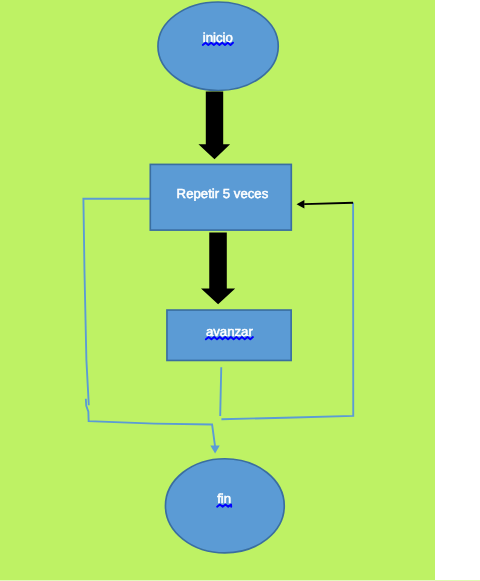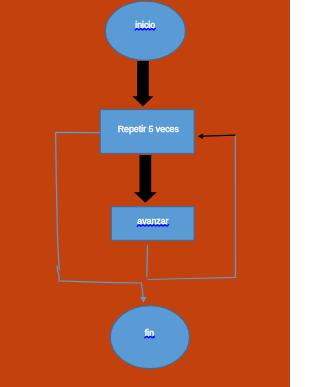--- a/index.html
+++ b/index.html
@@ -1,17 +1,17 @@
 <!DOCTYPE html>
 <html><head>
 <meta charset="utf-8">
 <style>
   html,body{margin:0;padding:0;background:#ffffff;}
   body{width:290px;height:387px;overflow:hidden;font-family:"Liberation Sans",sans-serif;}
-  #canvas{position:relative;width:290px;height:387px;background:#c2410c;overflow:hidden;}
+  #canvas{position:relative;width:290px;height:387px;background:#bef264;overflow:hidden;}
   svg.layer{position:absolute;left:0;top:0;width:290px;height:387px;display:block;}
   text.node-label{
     fill:#ffffff;
     paint-order:stroke;
     stroke:#ffffff;
     stroke-width:0.35px;
     font-family:"Liberation Sans",sans-serif;
     font-size:8.8px;
     text-anchor:middle;
   }

